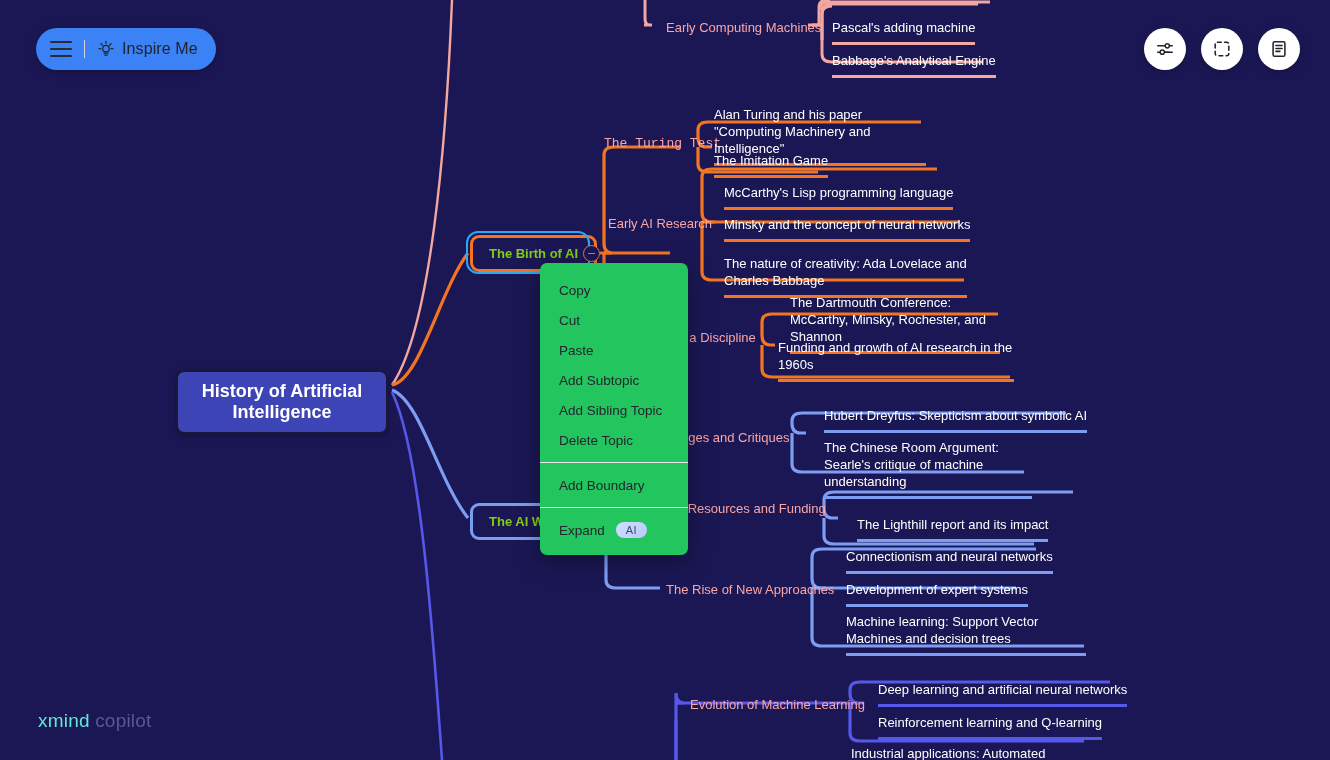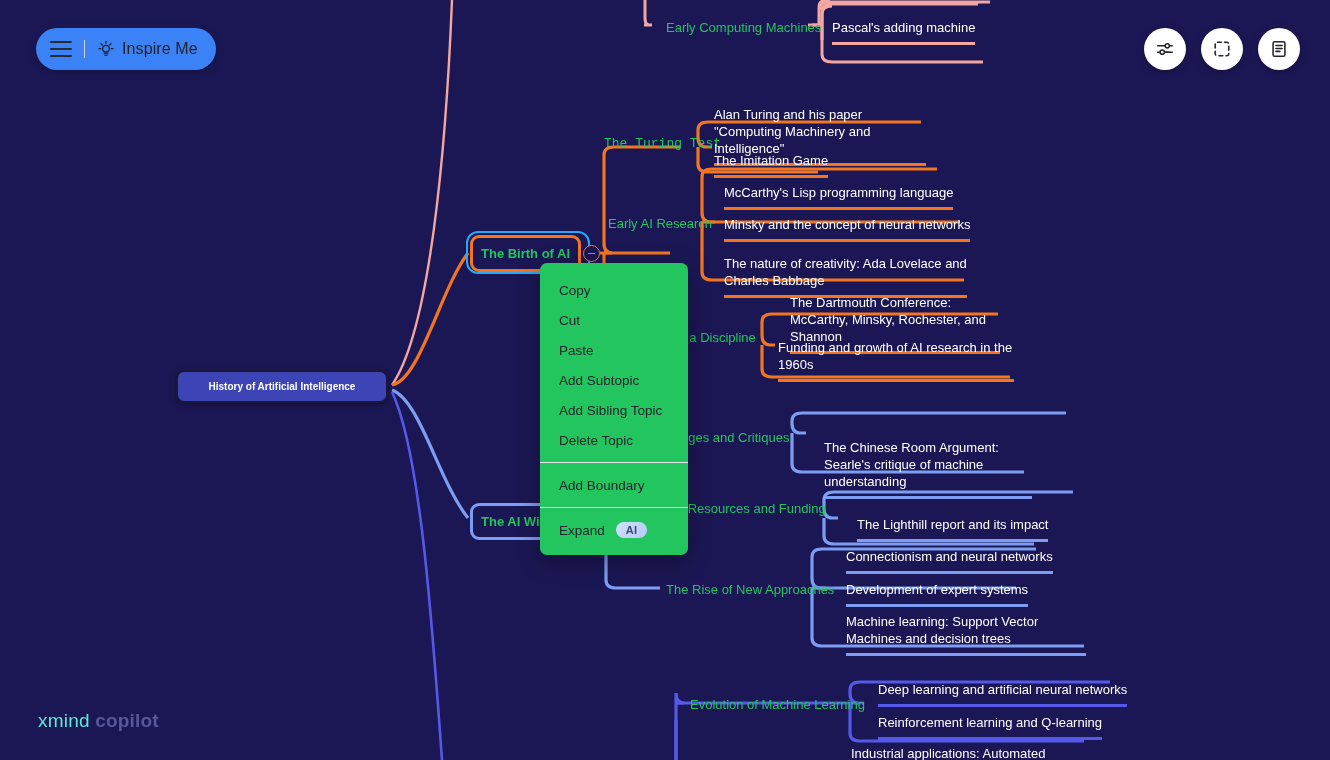--- a/index.html
+++ b/index.html
@@ -33,45 +33,45 @@
     display:flex;align-items:center;justify-content:center;
     box-shadow:0 2px 8px rgba(0,0,0,.22);cursor:pointer;
   }
 
   
   .node{position:absolute;white-space:pre-wrap;box-sizing:border-box;}
 
   .node-root{
     left:176px;top:370px;width:212px;padding:9px 4px;
     background:#3d44b5;border:2px solid #1c1638;border-radius:8px;
-    color:#ffffff;font-size:10px;font-weight:700;text-align:center;
+    color:#ffffff;font-size:18px;font-weight:700;text-align:center;
     box-shadow:0 2px 6px rgba(0,0,0,.3);cursor:pointer;
   }
   .node-main{
-    padding:8px 8px;border-radius:9px;color:#22c55e;
+    padding:8px 16px;border-radius:9px;color:#84cc16;
     font-size:13px;font-weight:700;cursor:pointer;border:3px solid;
     background:transparent;
   }
   #node-birth{left:470px;top:235px;border-color:#f47521;}
   #node-birth-sel{
     position:absolute;left:466px;top:231px;width:120px;height:39px;
     border:2px solid #29a8f5;border-radius:12px;pointer-events:none;
   }
   #node-winter{left:470px;top:503px;border-color:#7c9df2;}
 
   .collapse-btn{
     position:absolute;left:583px;top:245px;width:15px;height:15px;border-radius:50%;
     border:1.6px solid #f47521;background:#1b1754;cursor:pointer;
     display:flex;align-items:center;justify-content:center;
   }
   .collapse-btn i{display:block;width:7px;height:1.6px;background:#f47521;}
 
   
   .node-label{
-    color:#22c55e;font-size:13px;line-height:17px;cursor:pointer;
+    color:#fca5a5;font-size:13px;line-height:17px;cursor:pointer;
     padding:2px 0;
   }
   
   .node-leaf{
     color:#ffffff;font-size:13px;line-height:17px;cursor:pointer;
     padding:3px 0 6px 0;border-bottom:3px solid transparent;
   }
 
   
   .ctx-menu{
@@ -79,31 +79,31 @@
     background:#22c55e;border-radius:7px;padding:12px 0 10px 0;
     box-shadow:0 6px 22px rgba(0,0,0,.35);z-index:60;
   }
   .ctx-item{
     height:30px;display:flex;align-items:center;padding:0 0 0 19px;
     font-size:13.5px;color:#25252f;cursor:pointer;
   }
   .ctx-sep{height:1px;background:#e7e7ee;margin:7px 0;}
   .ai-badge{
     margin-left:11px;background:linear-gradient(135deg,#cfe0ff,#b7c9fb);
-    color:#3f4a6b;font-size:11px;font-weight:700;border-radius:9px;
+    color:#3f4a6b;font-size:11px;font-weight:400;border-radius:9px;
     padding:2px 10px;letter-spacing:.3px;
   }
 
   
   .watermark{
     position:absolute;left:38px;top:710px;font-size:19px;color:#50509a;
     letter-spacing:.2px;user-select:none;
   }
   .watermark b{font-weight:400;color:#5eead4;}
-  .watermark span{font-weight:700;color:#585899;}
+  .watermark span{font-weight:400;color:#585899;}
 </style>
 </head>
 <body>
 
 <div id="canvas">
 
   <svg class="links" viewBox="0 0 1330 760">
 
     <path d="M392,385 C 430,330 446,150 452,0" stroke="#f4a6a0" stroke-width="2.4" fill="none"></path>
     <path d="M644,25 L652,25 C 647,25 645,24 645,18 L645,-30" stroke="#f4a6a0" stroke-width="3" fill="none"></path>
@@ -155,20 +155,21 @@
     <path d="M676,703 L858,703" stroke="#5558e8" stroke-width="3.2" fill="none"></path>
     <path d="M864,703 L858,703 C852,703 850,699 850,693 L850,690 C850,684 854,682 860,682 L1110,682" stroke="#5558e8" stroke-width="3.2" fill="none"></path>
     <path d="M850,703 L850,733 C850,739 854,741 860,741 L1084,741" stroke="#5558e8" stroke-width="3.2" fill="none"></path>
     <path d="M676,720 L676,760" stroke="#5558e8" stroke-width="3.2" fill="none"></path>
   </svg>
 
   <div class="node node-root">History of Artificial Intelligence</div>
 
   <div class="node node-label" style="left:666px;top:17px;">Early Computing Machines</div>
   <div class="node node-leaf" style="left:832px;top:16px;border-bottom-color:#f4a6a0;">Pascal's adding machine</div>
+  <div class="node node-leaf" style="left:832px;top:49px;border-bottom-color:#f4a6a0;">Babbage's Analytical Engine</div>
 
   <div class="node node-main" id="node-birth">The Birth of AI</div>
   <div id="node-birth-sel"></div>
   <div class="collapse-btn">
       <i></i>
     </div>
 
   <div class="node node-label" style="left:604px;top:133px;font-family:Liberation Mono, monospace;">The Turing Test</div>
   <div class="node node-leaf" style="left:714px;top:103px;width:212px;border-bottom-color:#f47521;">Alan Turing and his paper "Computing Machinery and Intelligence"</div>
   <div class="node node-leaf" style="left:714px;top:149px;border-bottom-color:#f47521;">The Imitation Game</div>
@@ -178,20 +179,21 @@
   <div class="node node-leaf" style="left:724px;top:213px;border-bottom-color:#f47521;">Minsky and the concept of neural networks</div>
   <div class="node node-leaf" style="left:724px;top:252px;width:243px;border-bottom-color:#f47521;">The nature of creativity: Ada Lovelace and Charles Babbage</div>
 
   <div class="node node-label" style="left:672px;top:327px;">as a Discipline</div>
   <div class="node node-leaf" style="left:790px;top:291px;width:210px;border-bottom-color:#f47521;">The Dartmouth Conference: McCarthy, Minsky, Rochester, and Shannon</div>
   <div class="node node-leaf" style="left:778px;top:336px;width:236px;border-bottom-color:#f47521;">Funding and growth of AI research in the 1960s</div>
 
   <div class="node node-main" id="node-winter">The AI Wi</div>
 
   <div class="node node-label" style="left:668px;top:427px;">llenges and Critiques</div>
+  <div class="node node-leaf" style="left:824px;top:404px;border-bottom-color:#7c9df2;">Hubert Dreyfus: Skepticism about symbolic AI</div>
   <div class="node node-leaf" style="left:824px;top:436px;width:208px;border-bottom-color:#7c9df2;">The Chinese Room Argument: Searle's critique of machine understanding</div>
 
   <div class="node node-label" style="left:666px;top:498px;">ted Resources and Funding</div>
   <div class="node node-leaf" style="left:857px;top:513px;border-bottom-color:#7c9df2;">The Lighthill report and its impact</div>
 
   <div class="node node-label" style="left:666px;top:579px;">The Rise of New Approaches</div>
   <div class="node node-leaf" style="left:846px;top:545px;border-bottom-color:#7c9df2;">Connectionism and neural networks</div>
   <div class="node node-leaf" style="left:846px;top:578px;border-bottom-color:#7c9df2;">Development of expert systems</div>
   <div class="node node-leaf" style="left:846px;top:610px;width:240px;border-bottom-color:#7c9df2;">Machine learning: Support Vector Machines and decision trees</div>
 

